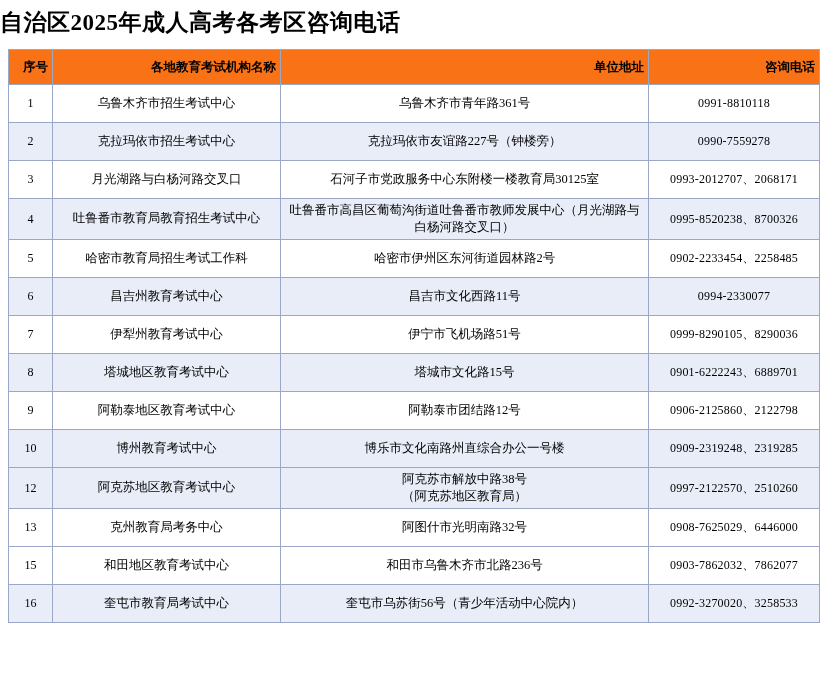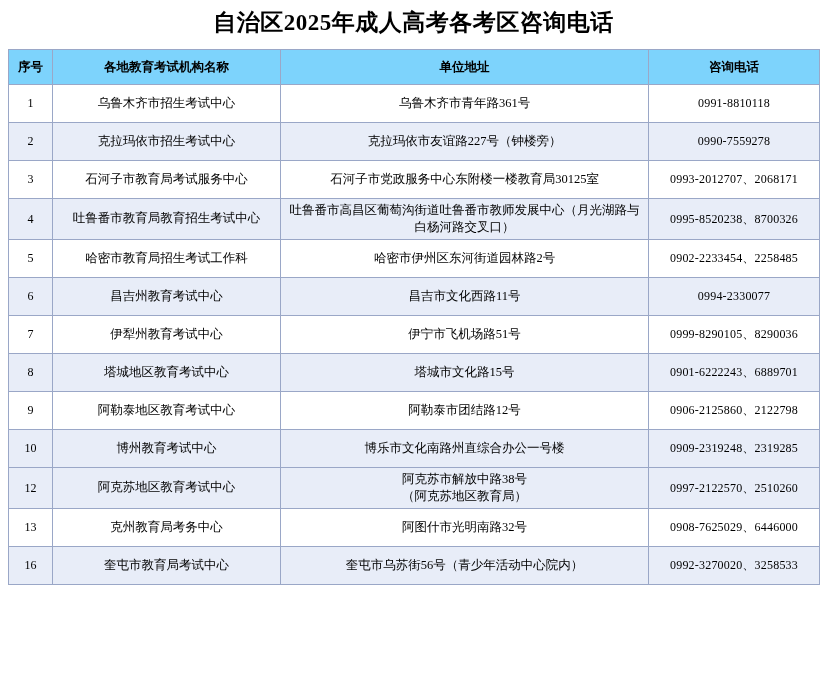--- a/index.html
+++ b/index.html
@@ -14,21 +14,20 @@
     color: #000000;
     overflow: hidden;
   }
   .page {
     width: 827px;
     height: 673px;
     position: relative;
     box-sizing: border-box;
   }
   .doc-title {
-    text-align: center;
     font-size: 23px;
     font-weight: bold;
     letter-spacing: 0.5px;
     padding-top: 7px;
     padding-bottom: 11px;
     color: #000;
     font-family: "Liberation Serif", "DejaVu Serif", serif;
   }
   .table-wrap {
     padding: 0 8px;
@@ -48,24 +47,25 @@
   table.phone-table th,
   table.phone-table td {
     border: 1px solid #9aa7c7;
     text-align: center;
     vertical-align: middle;
     padding: 3px 4px;
     line-height: 1.35;
     word-wrap: break-word;
   }
   table.phone-table thead th {
-    background: #7dd3fc;
+    background: #f97316;
     font-weight: bold;
     font-size: 12.5px;
     height: 28px;
+    text-align: right;
   }
   table.phone-table tbody tr.odd td {
     background: #ffffff;
   }
   table.phone-table tbody tr.even td {
     background: #e8edf8;
   }
   table.phone-table tbody td {
     height: 31px;
   }
@@ -124,21 +124,21 @@
             <td class="name">克拉玛依市招生考试中心</td>
             <td class="addr">
               <div class="addr-lines">
                 <span>克拉玛依市友谊路227号（钟楼旁）</span>
               </div>
             </td>
             <td class="phone">0990-7559278</td>
           </tr>
           <tr class="odd">
             <td class="idx">3</td>
-            <td class="name">石河子市教育局考试服务中心</td>
+            <td class="name">月光湖路与白杨河路交叉口</td>
             <td class="addr">
               <div class="addr-lines">
                 <span>石河子市党政服务中心东附楼一楼教育局30125室</span>
               </div>
             </td>
             <td class="phone">0993-2012707、2068171</td>
           </tr>
           <tr class="even">
             <td class="idx">4</td>
             <td class="name">吐鲁番市教育局教育招生考试中心</td>
@@ -222,20 +222,30 @@
           </tr>
           <tr class="odd">
             <td class="idx">13</td>
             <td class="name">克州教育局考务中心</td>
             <td class="addr">
               <div class="addr-lines">
                 <span>阿图什市光明南路32号</span>
               </div>
             </td>
             <td class="phone">0908-7625029、6446000</td>
+          </tr>
+          <tr class="odd">
+            <td class="idx">15</td>
+            <td class="name">和田地区教育考试中心</td>
+            <td class="addr">
+              <div class="addr-lines">
+                <span>和田市乌鲁木齐市北路236号</span>
+              </div>
+            </td>
+            <td class="phone">0903-7862032、7862077</td>
           </tr>
           <tr class="even">
             <td class="idx">16</td>
             <td class="name">奎屯市教育局考试中心</td>
             <td class="addr">
               <div class="addr-lines">
                 <span>奎屯市乌苏街56号（青少年活动中心院内）</span>
               </div>
             </td>
             <td class="phone">0992-3270020、3258533</td>

